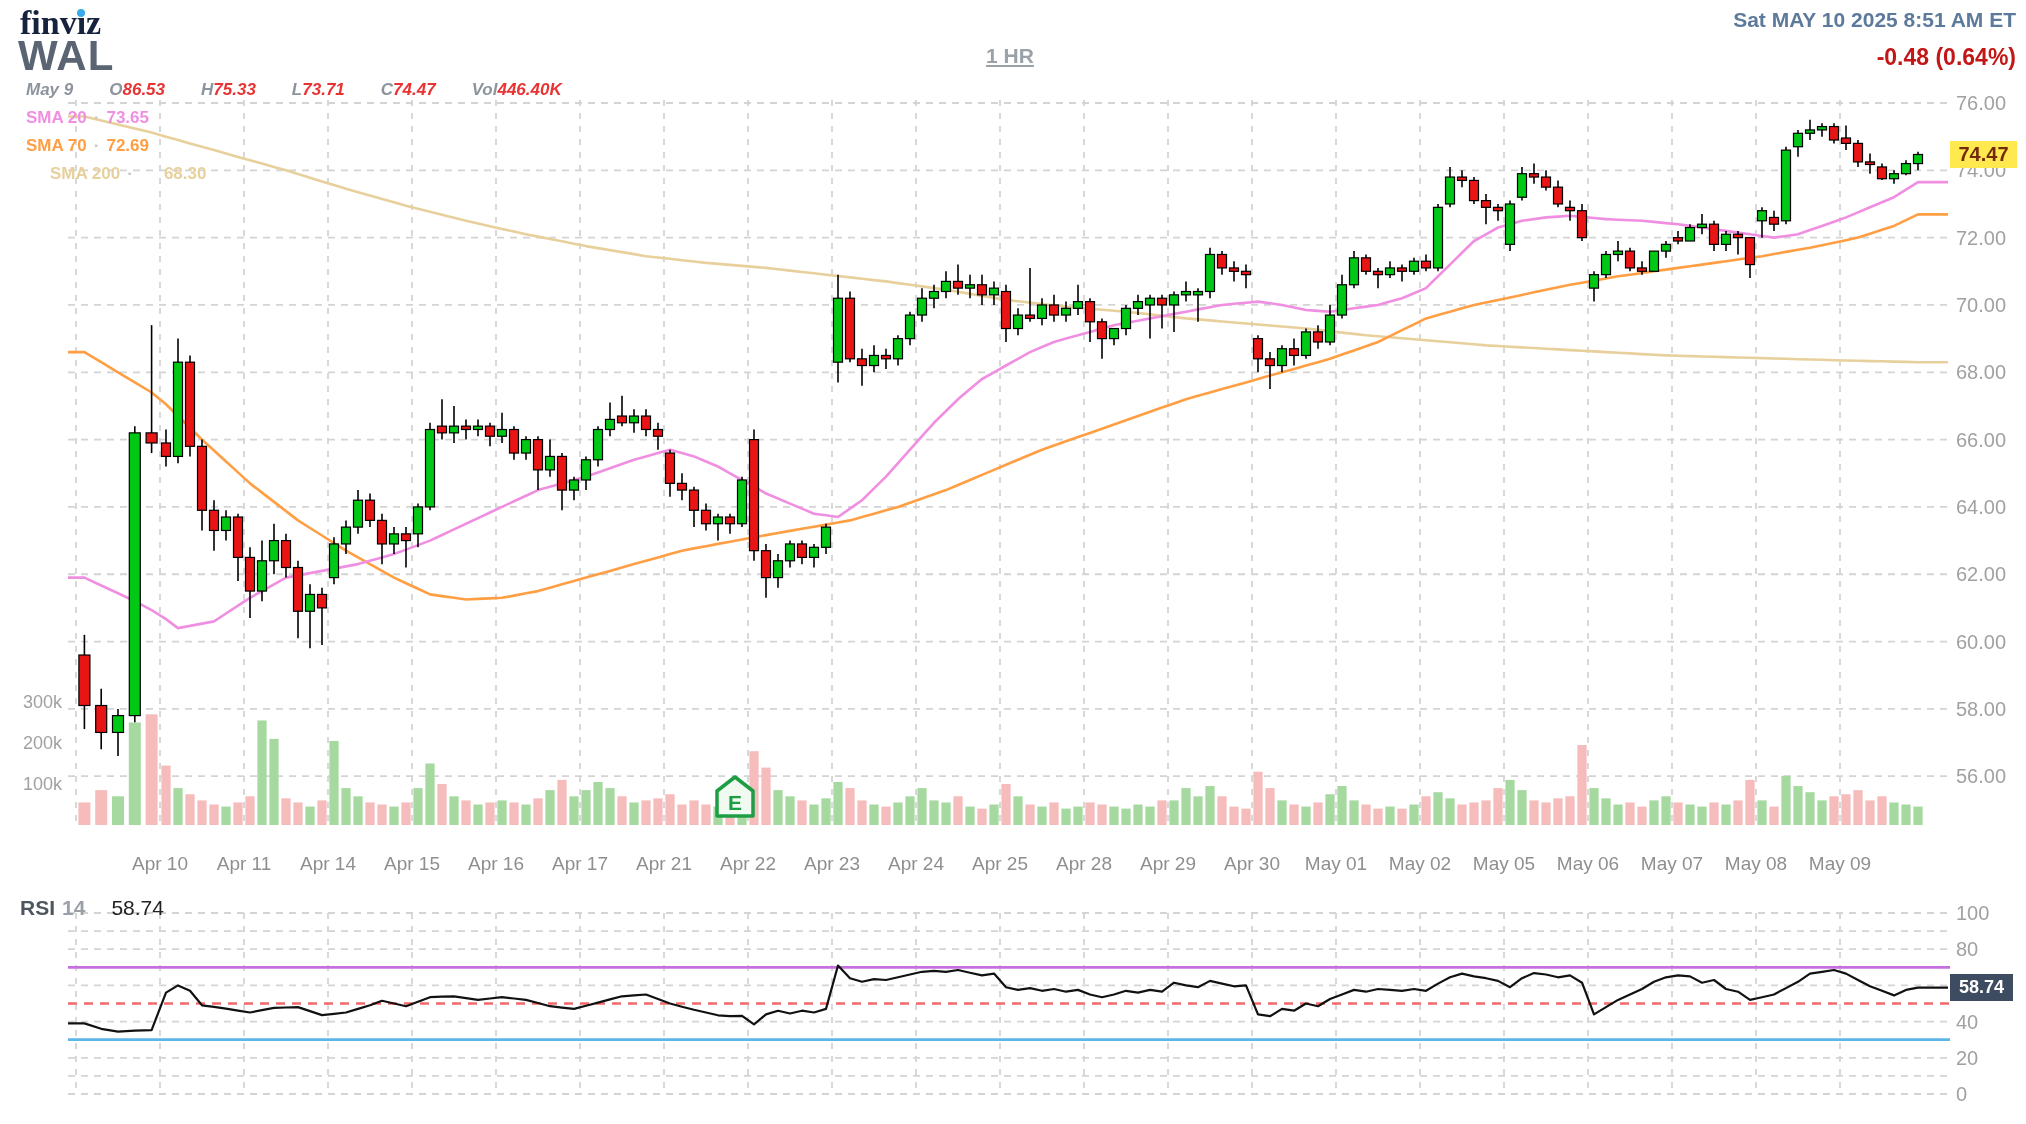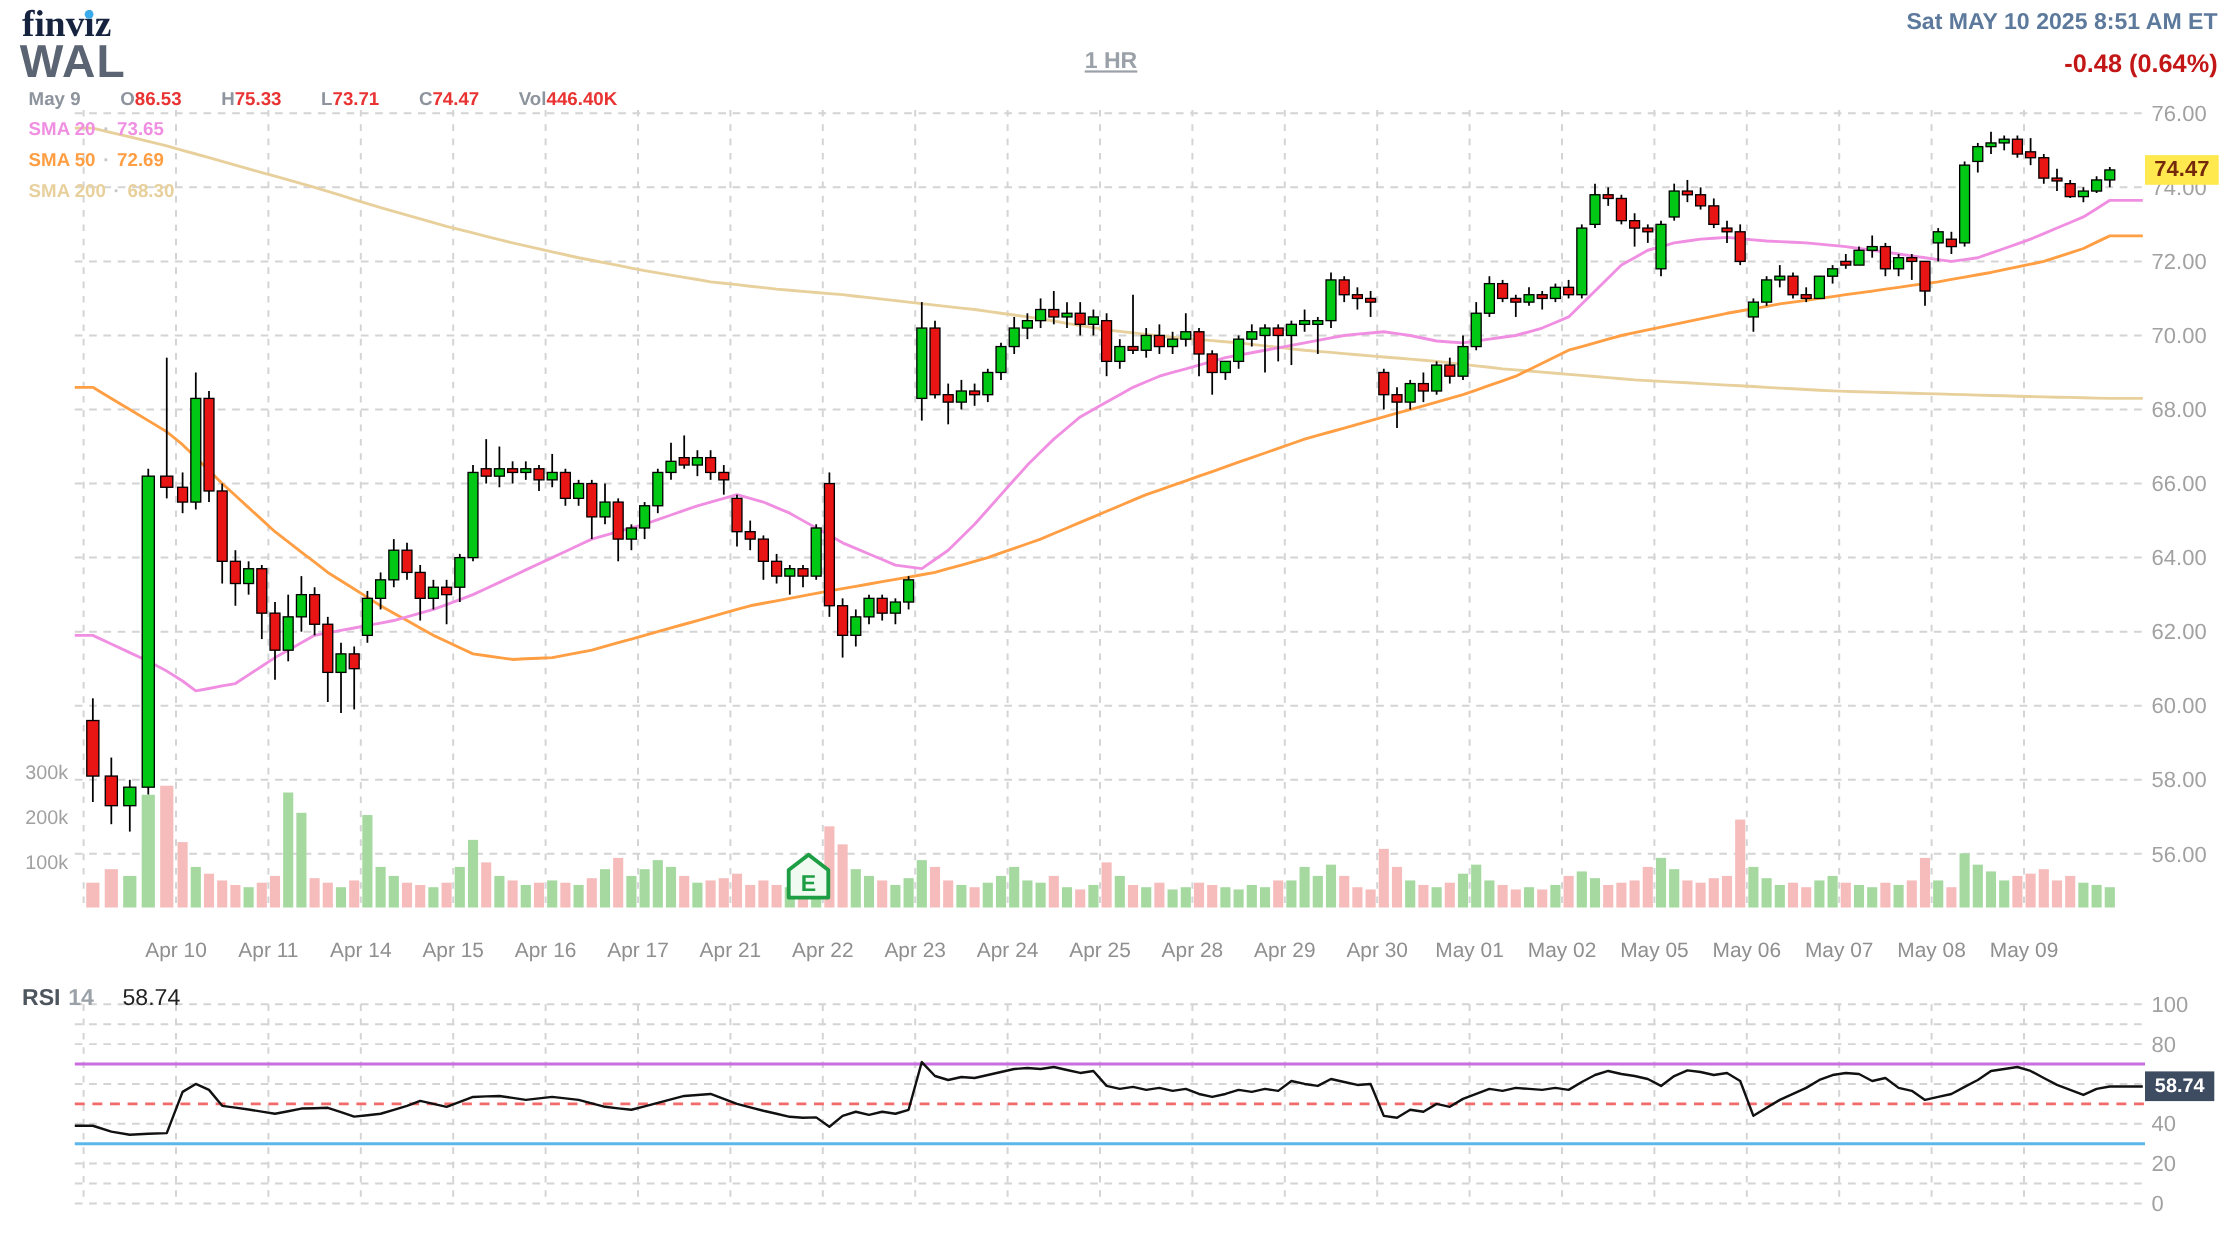--- a/index.html
+++ b/index.html
@@ -5,27 +5,27 @@
   * { margin:0; padding:0; box-sizing:border-box; }
   html,body { width:2026px; height:1124px; background:#fff; font-family:"Liberation Sans", sans-serif; position:relative; overflow:hidden; }
   .abs { position:absolute; }
   .logo { left:20px; top:4px; font:700 34px "Liberation Serif", serif; color:#16233f; letter-spacing:0; }
   .logo-dot { left:77px; top:9px; width:8px; height:8px; border-radius:50%; background:#3aabea; }
   .ticker { left:18px; top:32px; font:700 42px "Liberation Sans", sans-serif; color:#5a6472; letter-spacing:1px; }
   .timeframe { left:940px; top:44px; width:140px; text-align:center; font:700 21px "Liberation Sans", sans-serif; color:#9ba1a8;text-decoration:underline; }
   .datetime { right:10px; top:8px; font:700 21px "Liberation Sans", sans-serif; color:#5d7a9c; }
   .change { right:10px; top:44px; font:700 23px "Liberation Sans", sans-serif; color:#c31616; }
   .ohlc-row { left:26px; top:80px; font:700 17px "Liberation Sans", sans-serif; display:flex; align-items:baseline; }
-  .ohlc-row .grp { margin-right:36px; white-space:nowrap; }
+  .ohlc-row .grp { margin-right:36px; white-space:nowrap;font-style:italic; }
   .lab { color:#8d949d; }
   .val { color:#e93333; }
   .sma-row { left:26px; font:700 17px "Liberation Sans", sans-serif; white-space:nowrap;text-align:center; }
   .sma20-row { top:108px; } .sma50-row { top:136px; } .sma200-row { top:164px; }
   .sep { color:#c6c6c6; margin:0 7px; }
-  .sma20-c { color:#f08fe2; } .sma50-c { color:#ff9e43; } .sma200-c { color:#e8d09c; }
+  .sma20-c { color:#f08fe2; } .sma50-c { color:#ff9e43; } .sma200-c { color:#e8d09c;margin-left:24px; }
   .price-badge { left:1950px; top:141px; width:67px; height:27px; background:#ffe94f; color:#74290a;
                  font:700 20px/27px "Liberation Sans", sans-serif; text-align:center; }
   .rsi-badge { left:1950px; top:974px; width:63px; height:27px; background:#3e4c61; color:#ffffff;
                font:700 18px/27px "Liberation Sans", sans-serif; text-align:center; }
   .rsi-title { left:20px; top:896px; font:700 21px "Liberation Sans", sans-serif; white-space:nowrap; }
   .rsi-name { color:#4d555e; } .rsi-period { color:#9ba1a8; margin-left:7px; }
   .rsi-value { color:#222; font-weight:400; margin-left:26px; }
   svg { position:absolute; left:0; top:0; }
 </style>
 </head>
@@ -929,21 +929,21 @@
   <span class="grp"><span class="lab">H</span><span class="val">75.33</span></span>
   <span class="grp"><span class="lab">L</span><span class="val">73.71</span></span>
   <span class="grp"><span class="lab">C</span><span class="val">74.47</span></span>
   <span class="grp"><span class="lab">Vol</span><span class="val">446.40K</span></span>
 </div>
 
 <div class="abs sma-row sma20-row">
   <span class="sma20-c">SMA 20</span><span class="sep">·</span><span class="sma20-c">73.65</span>
 </div>
 <div class="abs sma-row sma50-row">
-  <span class="sma50-c">SMA 50</span><span class="sep">·</span><span class="sma50-c">72.69</span>
+  <span class="sma50-c">SMA 70</span><span class="sep">·</span><span class="sma50-c">72.69</span>
 </div>
 <div class="abs sma-row sma200-row">
   <span class="sma200-c">SMA 200</span><span class="sep">·</span><span class="sma200-c">68.30</span>
 </div>
 
 <div class="abs price-badge">74.47</div>
 <div class="abs rsi-badge">58.74</div>
 
 <div class="abs rsi-title">
   <span class="rsi-name">RSI</span><span class="rsi-period">14</span><span class="rsi-value">58.74</span>

